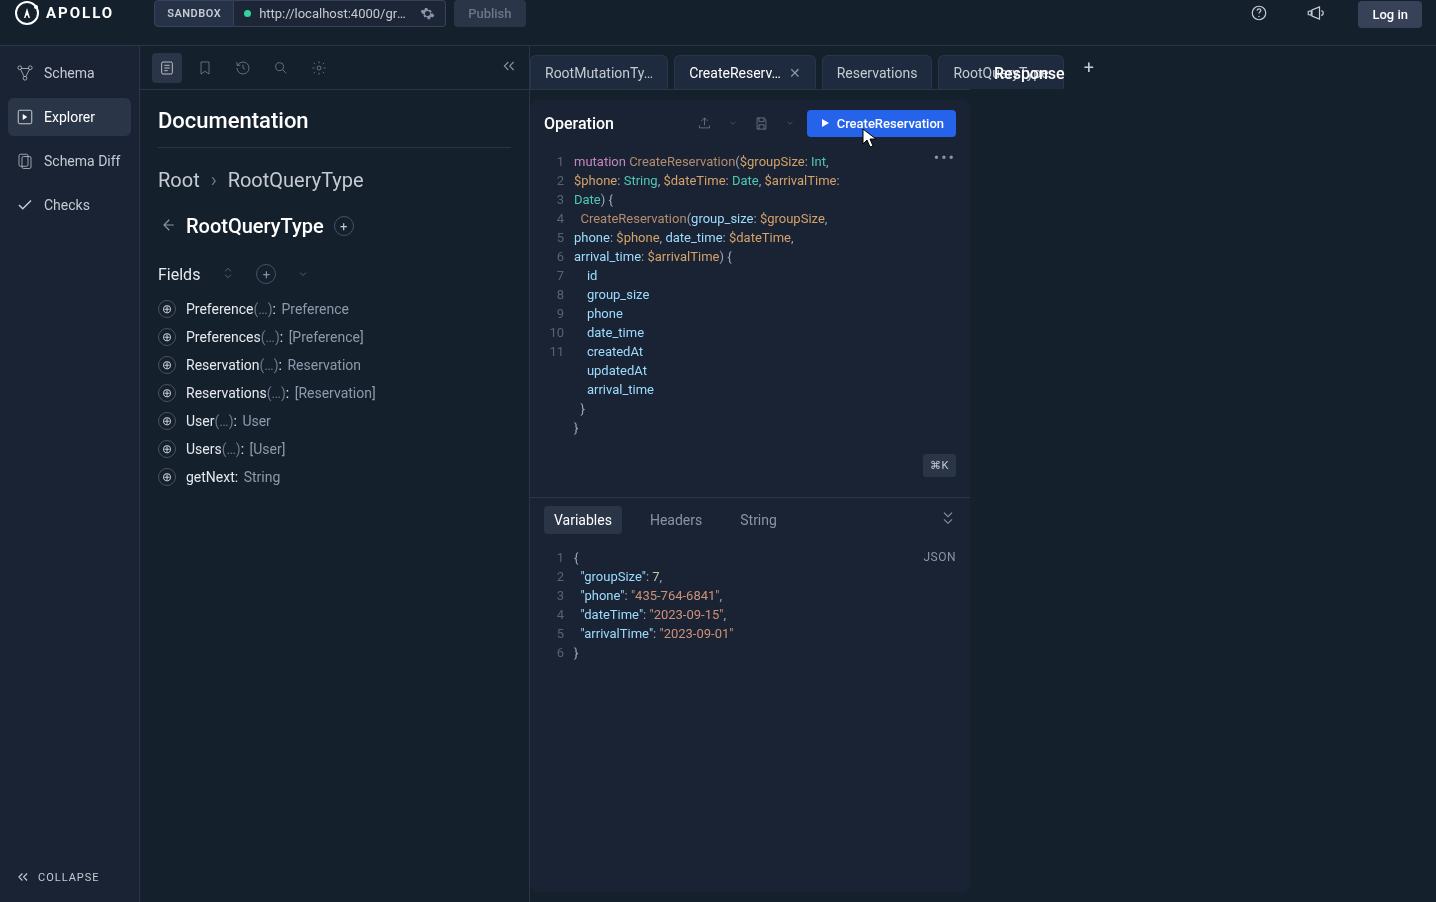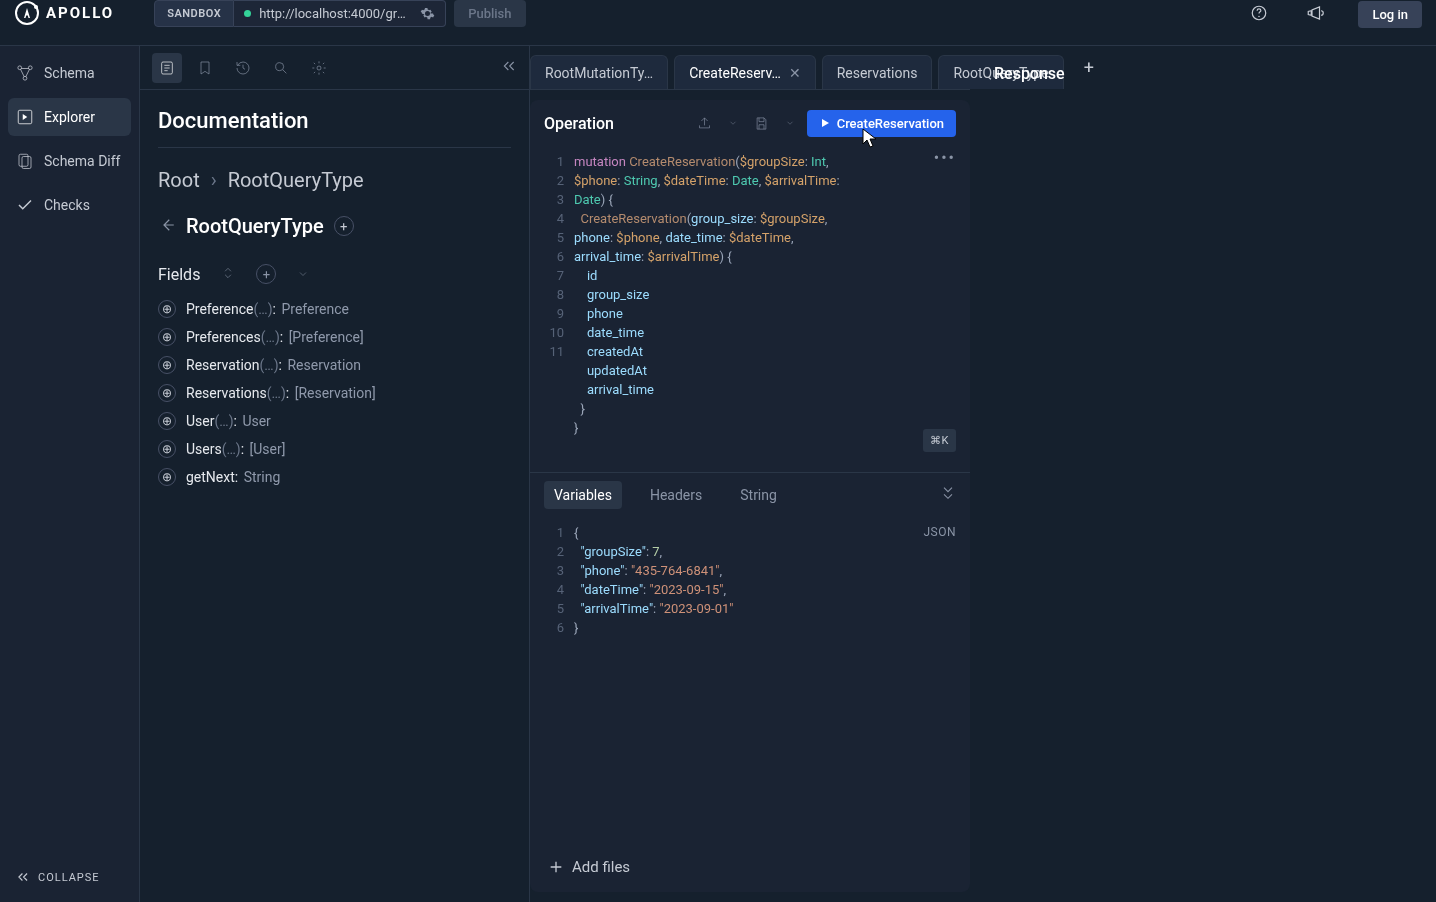--- a/index.html
+++ b/index.html
@@ -366,26 +366,20 @@
               <div>6</div>
             </div>
           <div class="codetext" id="var-code"><span class="pn">{</span>
   <span class="fl">"groupSize"</span><span class="pn">:</span> <span class="nm">7</span><span class="pn">,</span>
   <span class="fl">"phone"</span><span class="pn">:</span> <span class="st">"435-764-6841"</span><span class="pn">,</span>
   <span class="fl">"dateTime"</span><span class="pn">:</span> <span class="st">"2023-09-15"</span><span class="pn">,</span>
   <span class="fl">"arrivalTime"</span><span class="pn">:</span> <span class="st">"2023-09-01"</span>
 <span class="pn">}</span></div>
           <span class="json-badge">JSON</span>
         </div>
-        <div class="add-files">
-          <svg width="16" height="16" viewBox="0 0 24 24">
-              <path d="M12 4v16M4 12h16" stroke="currentColor" stroke-width="2"></path>
-            </svg>
-          <span>Add files</span>
-        </div>
       </div>
     </div>
     <div class="resp-col">
       <div class="resp-title">Response</div>
     </div>
   </div>
 </div>
 
 <svg class="cursor-img" width="16" height="20" viewBox="0 0 16 20">
     <path d="M1 1l0 15 4-4 3 7 3-1-3-7 6 0z" fill="#fff" stroke="#000" stroke-width="1"></path>

